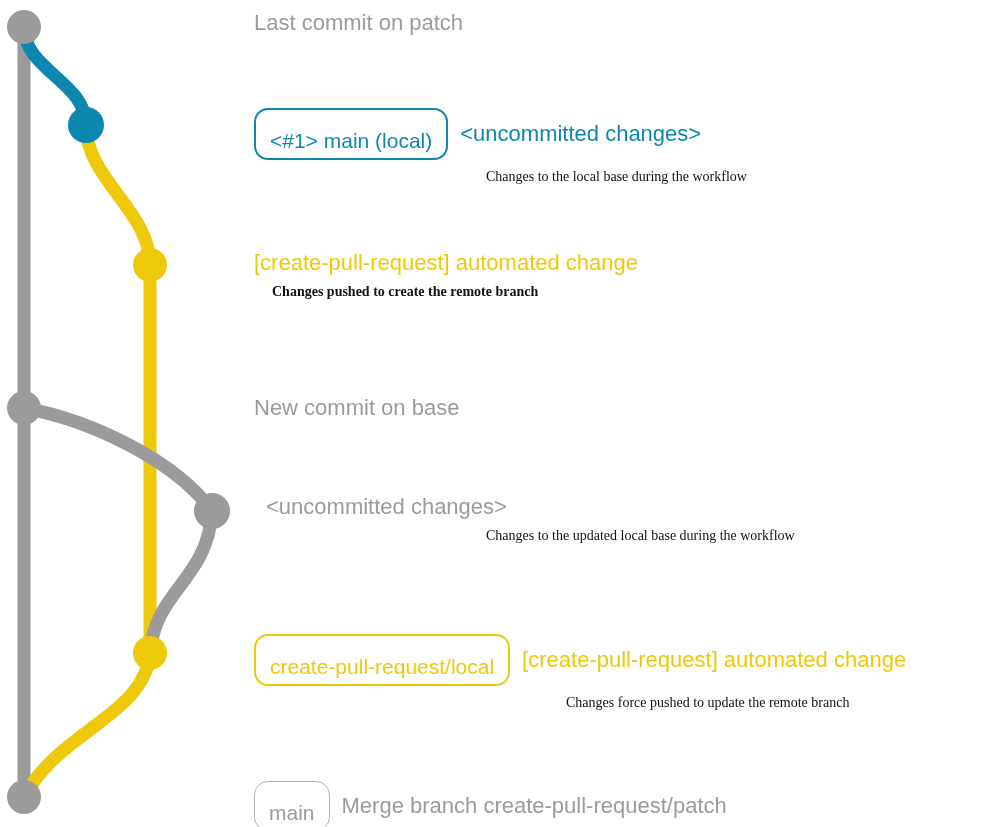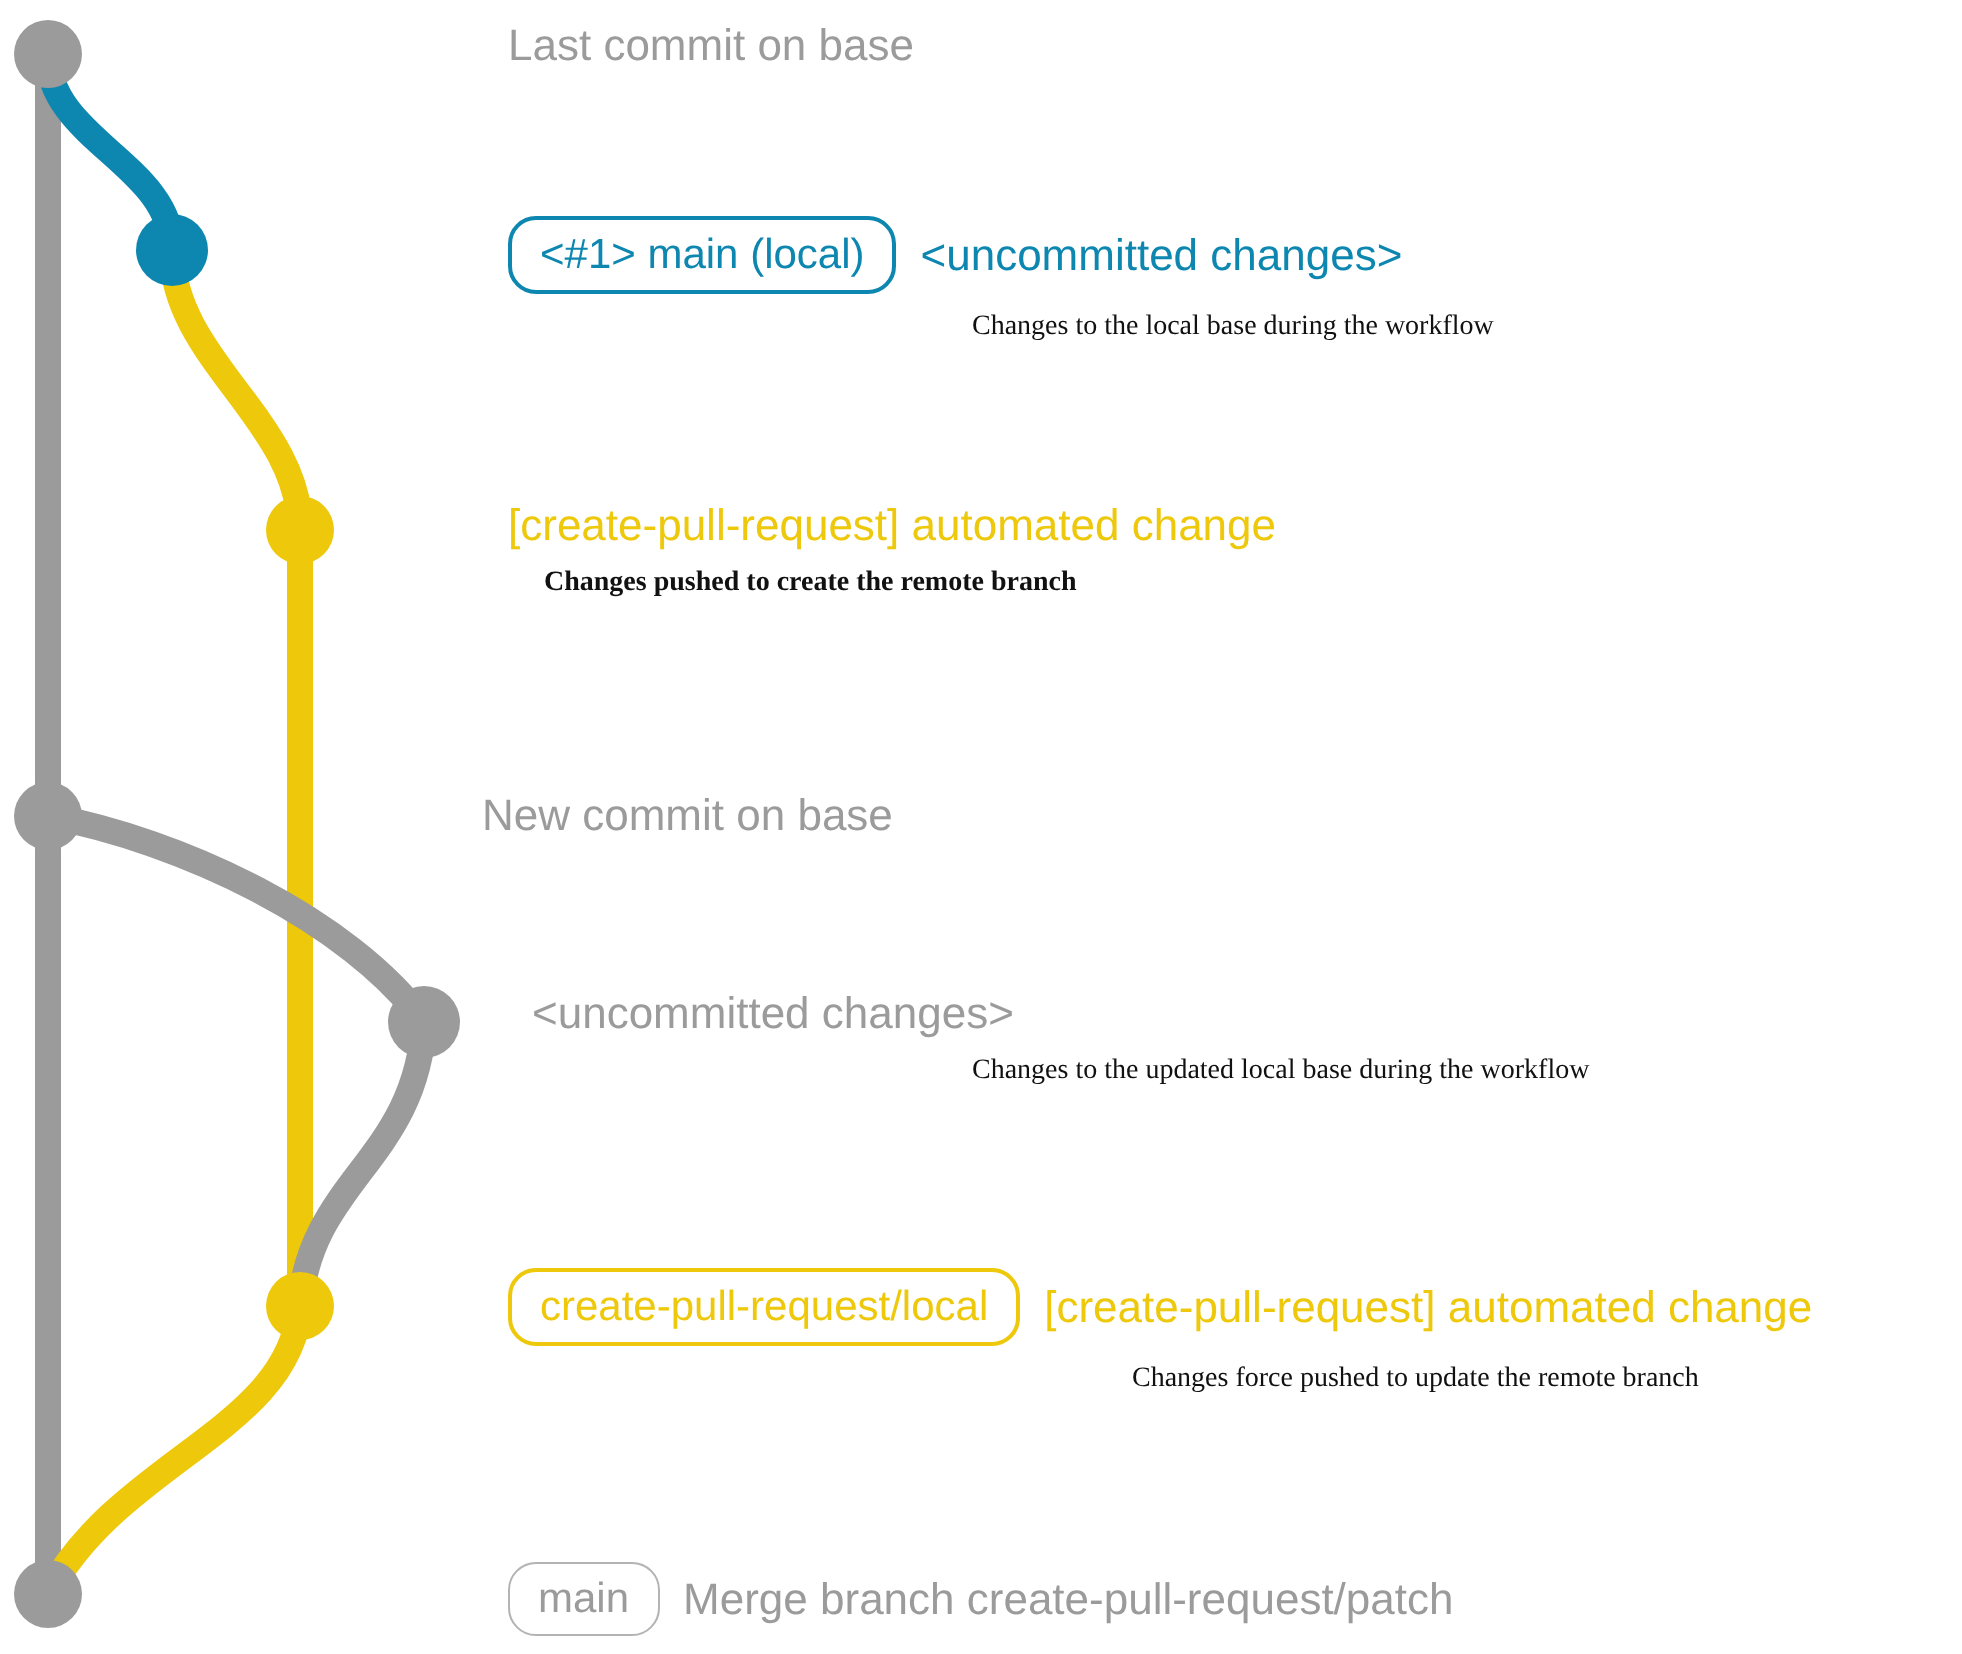--- a/index.html
+++ b/index.html
@@ -31,21 +31,21 @@
 
   .entry-head {
     display: flex;
     align-items: center;
     white-space: nowrap;
   }
 
   .badge {
     display: inline-block;
     border-radius: 14px;
-    padding: 7px 14px 6px 14px;
+    padding: 20px 14px 6px 14px;
     font-size: 21px;
     line-height: 22px;
     font-family: "Liberation Sans", sans-serif;
     box-sizing: border-box;
   }
 
   .badge-blue {
     border: 2px solid #0d87b0;
     color: #0d87b0;
   }
@@ -109,37 +109,37 @@
     <circle cx="24" cy="408" r="17" fill="#9b9b9b"></circle>
     <circle cx="212" cy="511" r="18" fill="#9b9b9b"></circle>
     <circle cx="150" cy="653" r="17" fill="#eec80a"></circle>
     <circle cx="24" cy="797" r="17" fill="#9b9b9b"></circle>
   </g>
 </svg>
 
 <div id="entries-layer">
     <div class="entry" style="left: 254px; top: 11px;">
       <div class="entry-head">
-        <span class="title title-gray">Last commit on base</span>
+        <span class="title title-gray">Last commit on patch</span>
       </div>
     </div>
     <div class="entry" style="left: 254px; top: 108px;">
       <div class="entry-head">
         <span class="badge badge-blue">&lt;#1&gt; main (local)</span>
         <span class="title title-blue title-pad">&lt;uncommitted changes&gt;</span>
       </div>
       <div class="desc" style="margin-left: 232px;">Changes to the local base during the workflow</div>
     </div>
     <div class="entry" style="left: 254px; top: 251px;">
       <div class="entry-head">
         <span class="title title-yellow">[create-pull-request] automated change</span>
       </div>
       <div class="desc" style="margin-left: 18px; font-weight: bold;">Changes pushed to create the remote branch</div>
     </div>
-    <div class="entry" style="left: 241px; top: 396px;">
+    <div class="entry" style="left: 254px; top: 396px;">
       <div class="entry-head">
         <span class="title title-gray">New commit on base</span>
       </div>
     </div>
     <div class="entry" style="left: 254px; top: 495px;">
       <div class="entry-head">
         <span class="title title-gray title-pad">&lt;uncommitted changes&gt;</span>
       </div>
       <div class="desc" style="margin-left: 232px;">Changes to the updated local base during the workflow</div>
     </div>

